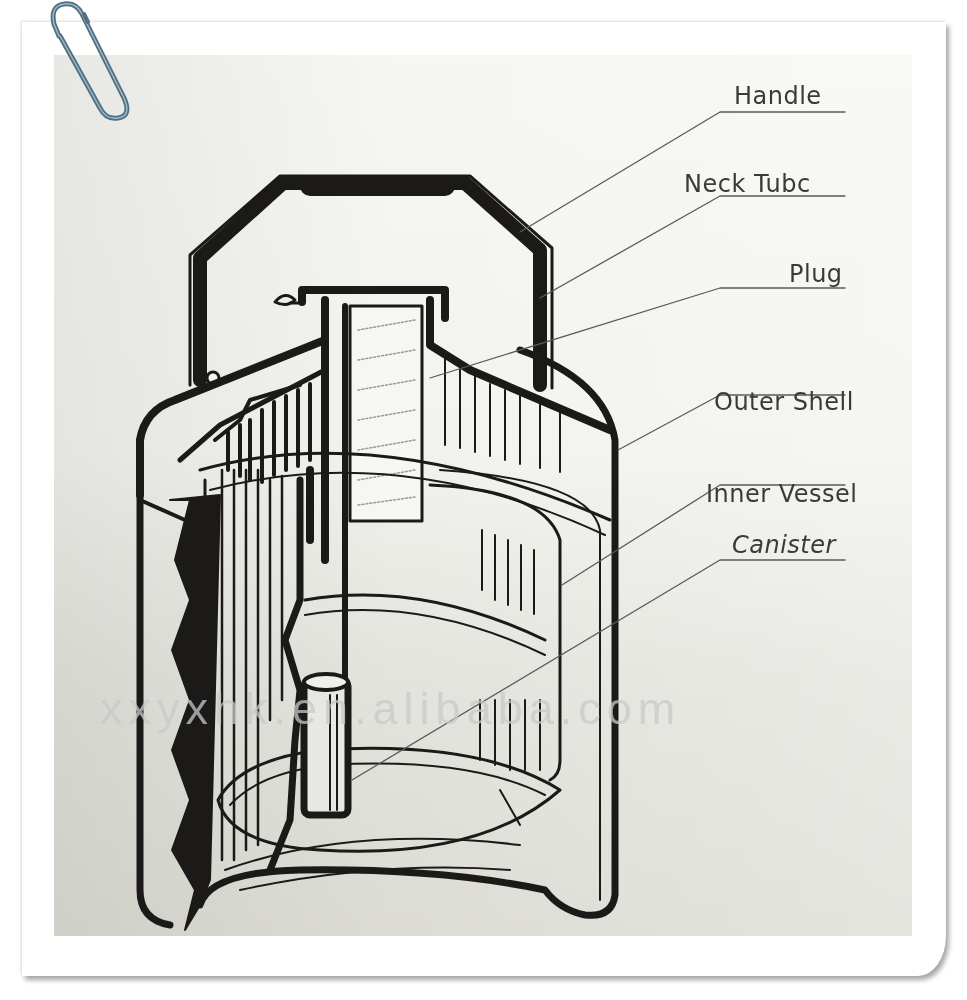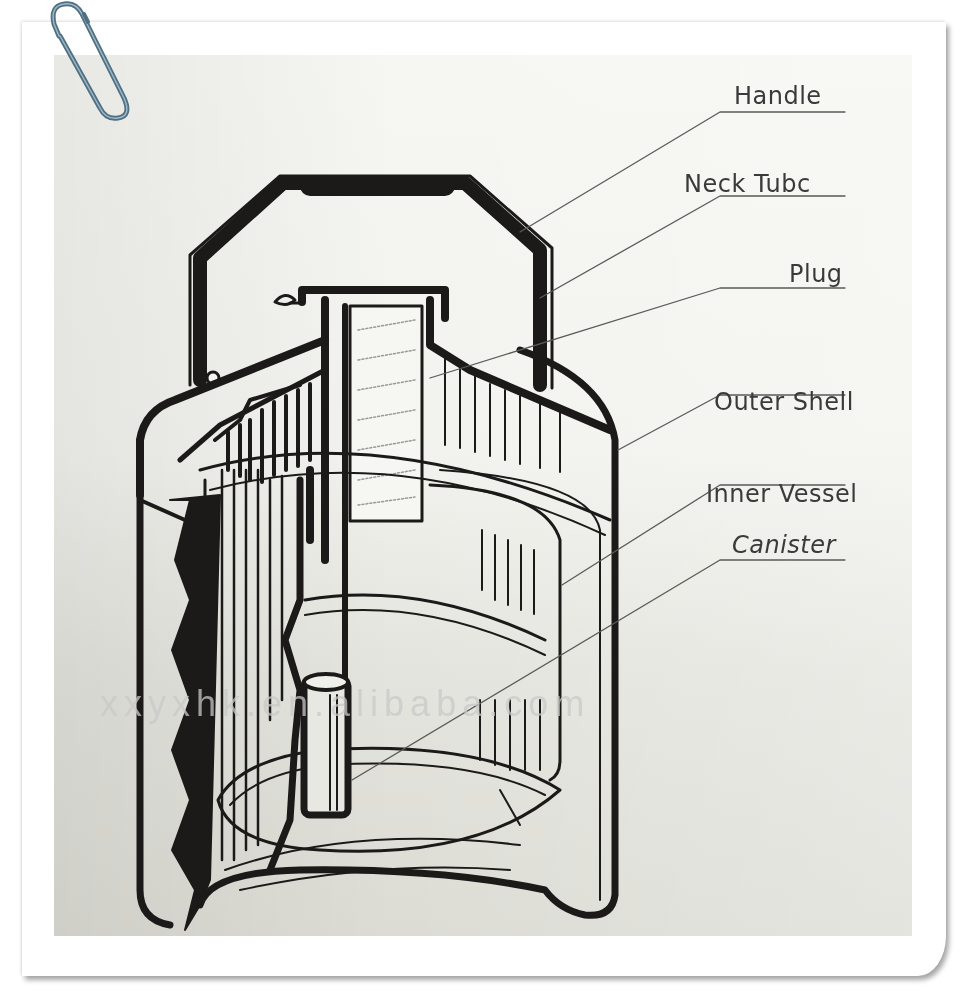--- a/index.html
+++ b/index.html
@@ -24,21 +24,21 @@
     background: linear-gradient(to right, rgba(0,0,0,0.06) 0%, rgba(0,0,0,0) 40%, rgba(255,255,255,0.25) 100%);
   }
   svg.diagram { position: absolute; left: 0; top: 0; }
   .label {
     position: absolute; color: #3a3a3a; font-size: 24px;
     font-family: "DejaVu Sans", sans-serif; letter-spacing: 0.5px;
     white-space: nowrap;
   }
   .watermark {
     position: absolute; left: 100px; top: 683px;
-    font-family: "Liberation Sans", sans-serif; font-size: 36px;
+    font-family: "Liberation Sans", sans-serif; font-size: 45px;
     color: rgba(200,200,200,0.75); letter-spacing: 6px; white-space: nowrap;
   }
   .paperclip { position: absolute; left: 32px; top: 0px; }
 </style>
 </head>
 <body>
 
 <div class="card"></div>
 
 <div class="photo"></div>

